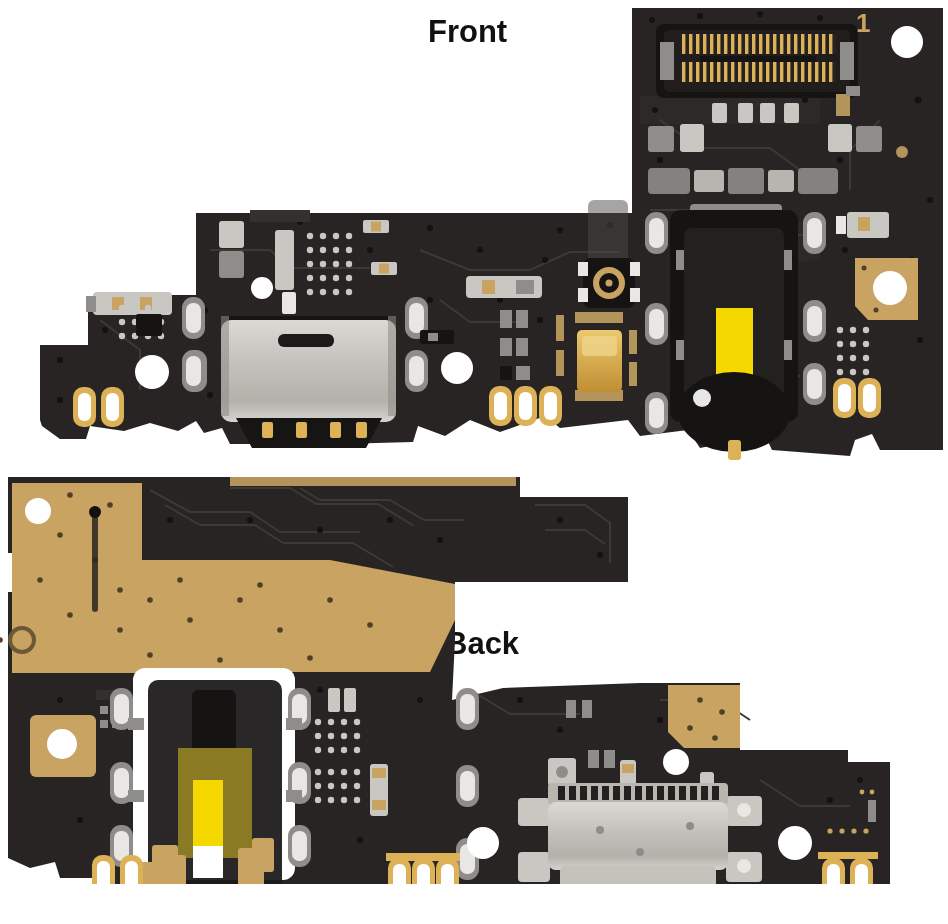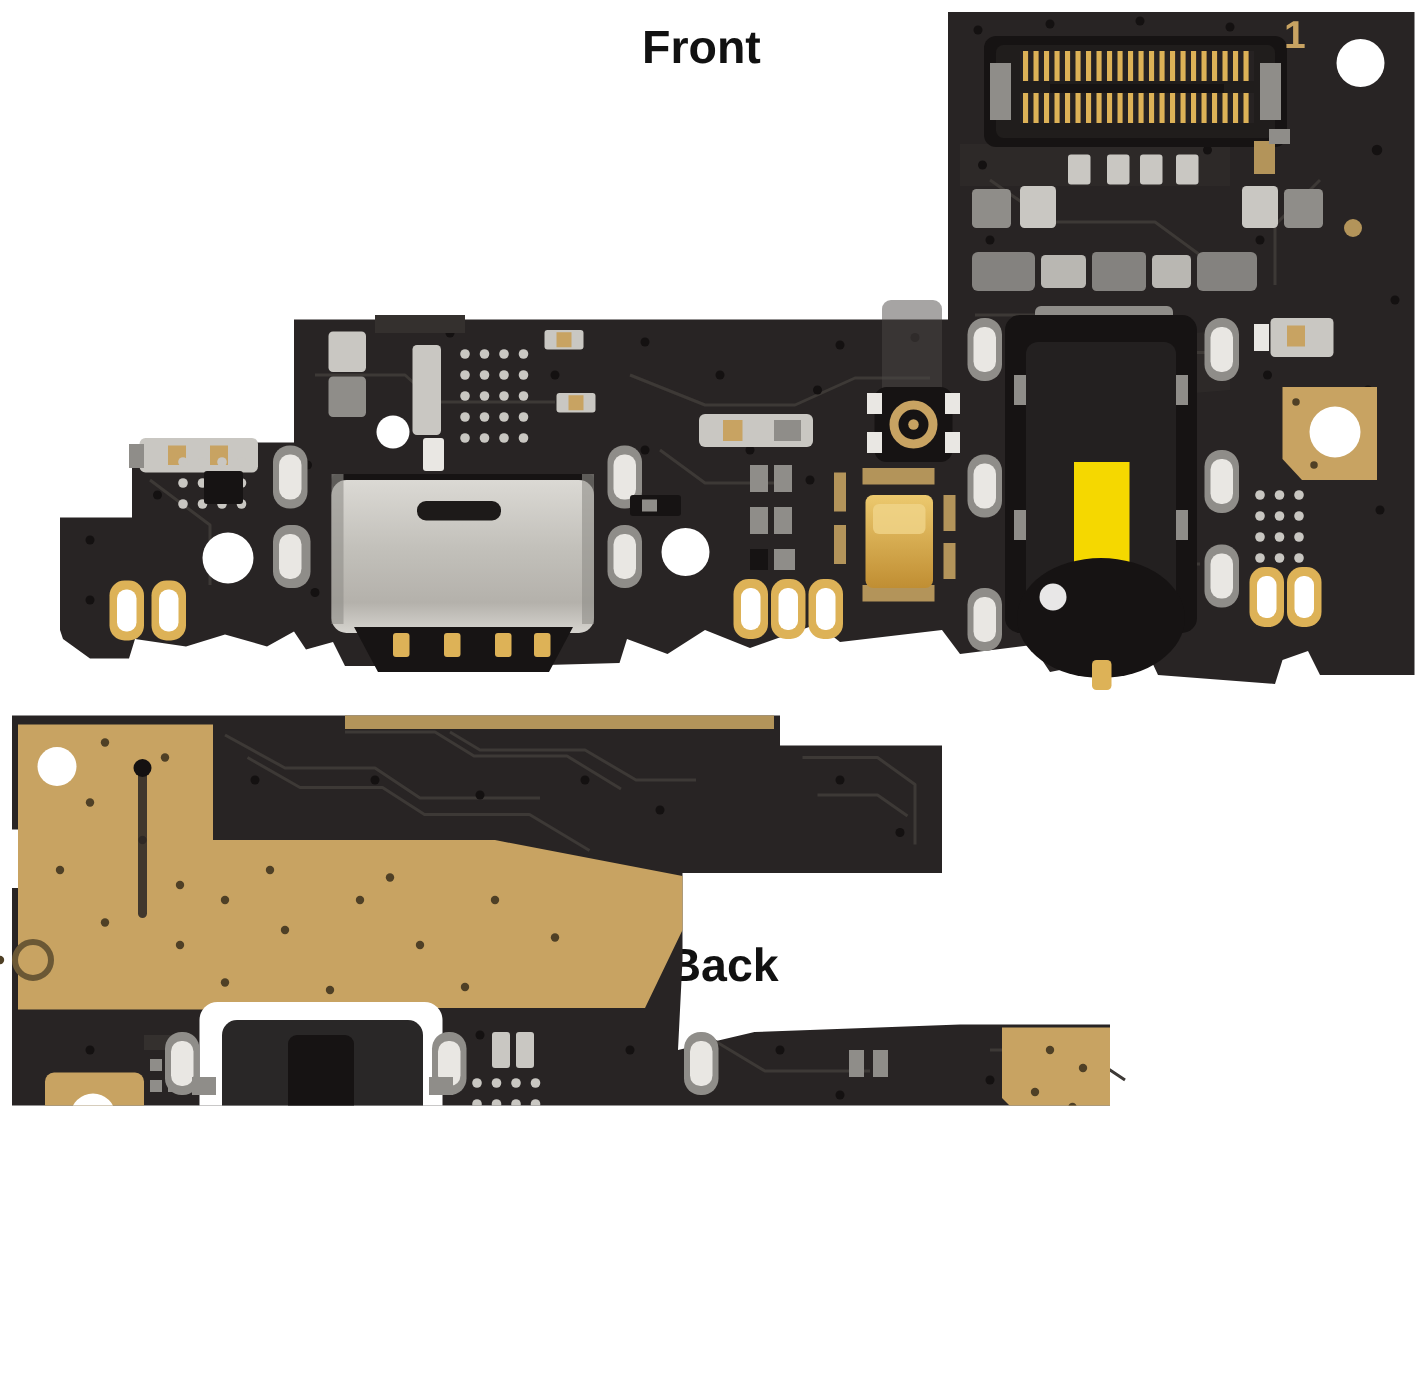--- a/index.html
+++ b/index.html
@@ -3,21 +3,21 @@
 <meta charset="utf-8">
 <style>
   :root{
     --board:#282424; --board2:#34302e; --black:#161313;
     --gold:#c8a362; --goldBright:#ddb257; --goldDim:#b3945a; --goldDark:#8a7240;
     --silver:#c9c7c2; --silverDark:#8f8d89; --silverLight:#e9e7e3;
     --white:#ffffff; --yellow:#f5d800; --trace:#3d3936; --via:#141111;
     --goldVia:#4f4026; --label:#111111; --bg:#ffffff;
   }
   html,body{margin:0;padding:0;background:var(--bg);}
-  .stage{position:relative;width:948px;height:737px;background:var(--bg);
+  .stage{position:relative;width:948px;height:884px;background:var(--bg);
          font-family:"Liberation Sans", sans-serif;}
   svg{display:block}
   .bd{fill:var(--board)} .bd2{fill:var(--board2)} .bk{fill:var(--black)}
   .gd{fill:var(--gold)} .gb{fill:var(--goldBright)} .gdim{fill:var(--goldDim)}
   .sv{fill:var(--silver)} .svd{fill:var(--silverDark)} .svl{fill:var(--silverLight)}
   .wh{fill:var(--white)} .yl{fill:var(--yellow)}
   .tr{stroke:var(--trace);stroke-width:2;fill:none;stroke-linejoin:round}
   .via{fill:var(--via)} .gvia{fill:var(--goldVia)}
   .label{font-size:31px;font-weight:bold;fill:var(--label)}
   .mark{font-size:26px;font-weight:bold;fill:var(--gold)}

